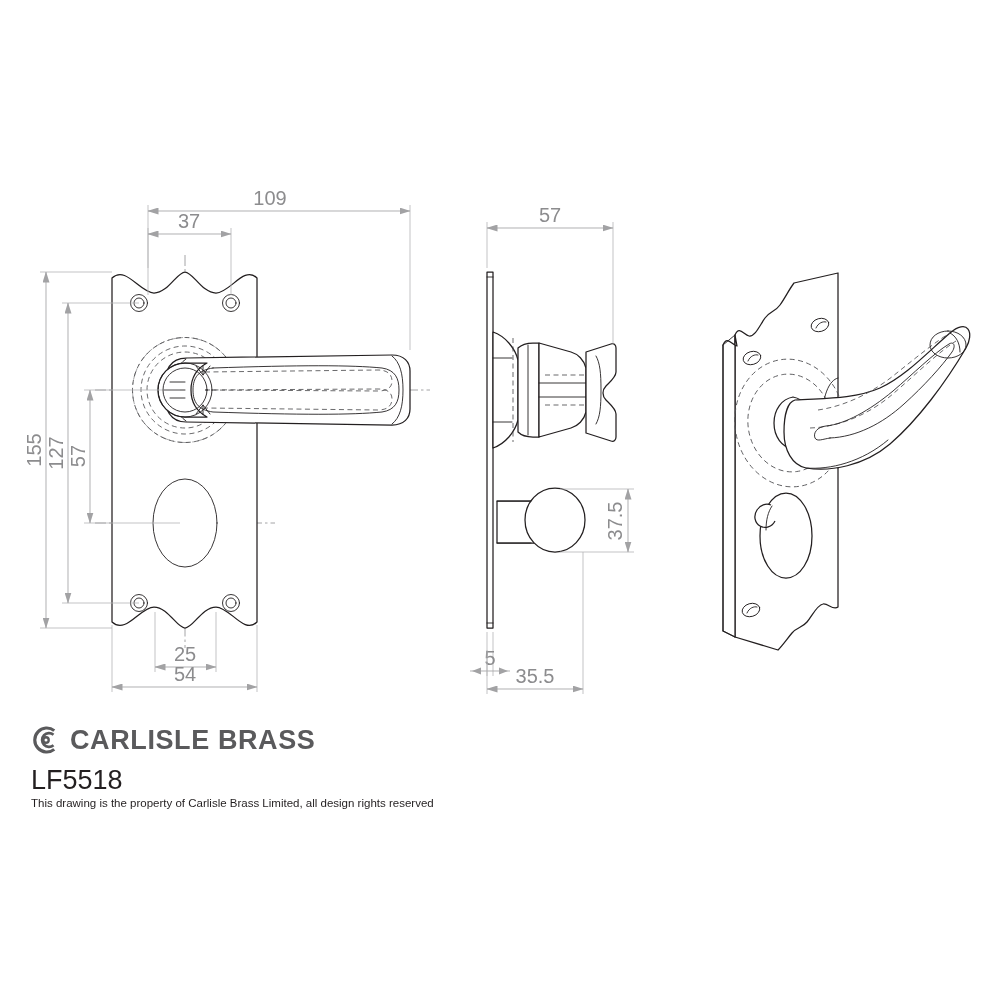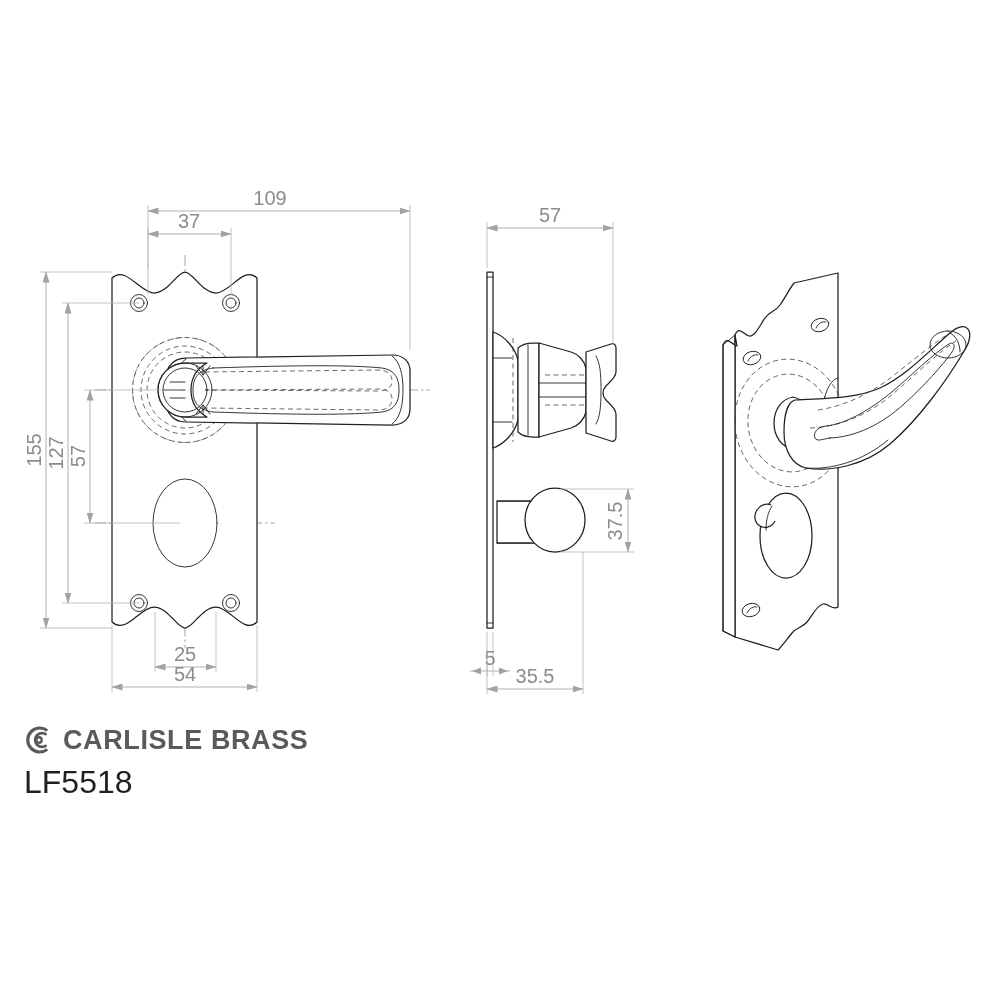--- a/index.html
+++ b/index.html
@@ -7,32 +7,32 @@
   body{
     width:1000px;height:1000px;
     font-family:"Liberation Sans","DejaVu Sans",sans-serif;
     color:#231f20;
     overflow:hidden;
     position:relative;
   }
   #sheet{position:absolute;left:0;top:0;width:1000px;height:1000px;text-align:right;}
   svg{display:block;}
   .footer{
-    position:absolute;left:4px;top:720px;width:812px;height:110px;
+    position:absolute;left:11px;top:720px;width:812px;height:110px;
   }
   .logo-row{display:flex;align-items:center;gap:9px;padding-left:20px;height:40px;}
   .logo-mark{width:30px;height:30px;display:block;}
   .brand{
     font-family:"Liberation Sans","DejaVu Sans",sans-serif;
     font-weight:bold;font-size:27px;letter-spacing:0.6px;
     color:#5a5a5c;line-height:1;
   }
   .code{
     padding-left:20px;margin-top:6px;
-    font-size:32px;font-weight:normal;color:#231f20;
+    font-size:27px;font-weight:normal;color:#231f20;
     font-family:"Liberation Sans","DejaVu Sans",sans-serif;
     letter-spacing:0px;line-height:1.05;
   }
   .rights{
     padding-left:20px;margin-top:3px;
     font-size:11.5px;color:#231f20;
     font-family:"Liberation Sans","DejaVu Sans",sans-serif;
   }
 </style>
 </head>
@@ -317,13 +317,14 @@
 <div class="footer">
   <div class="logo-row">
     <svg class="logo-mark" viewBox="0 0 40 40">
       <path d="M31,7.5 A16,16 0 1 0 31,32.5" fill="none" stroke="#5a5a5c" stroke-width="4.2" stroke-linecap="butt"></path>
       <path d="M30,13 A9.2,9.2 0 1 0 30,27" fill="none" stroke="#5a5a5c" stroke-width="3.6" stroke-linecap="butt"></path>
       <circle cx="20" cy="20" r="3.6" fill="none" stroke="#5a5a5c" stroke-width="3.2"></circle>
     </svg>
     <span class="brand">CARLISLE BRASS</span>
   </div>
   <div class="code">LF5518</div>
+  <div class="rights">This drawing is the property of Carlisle Brass Limited, all design rights reserved</div>
 </div>
 
 </body></html>

